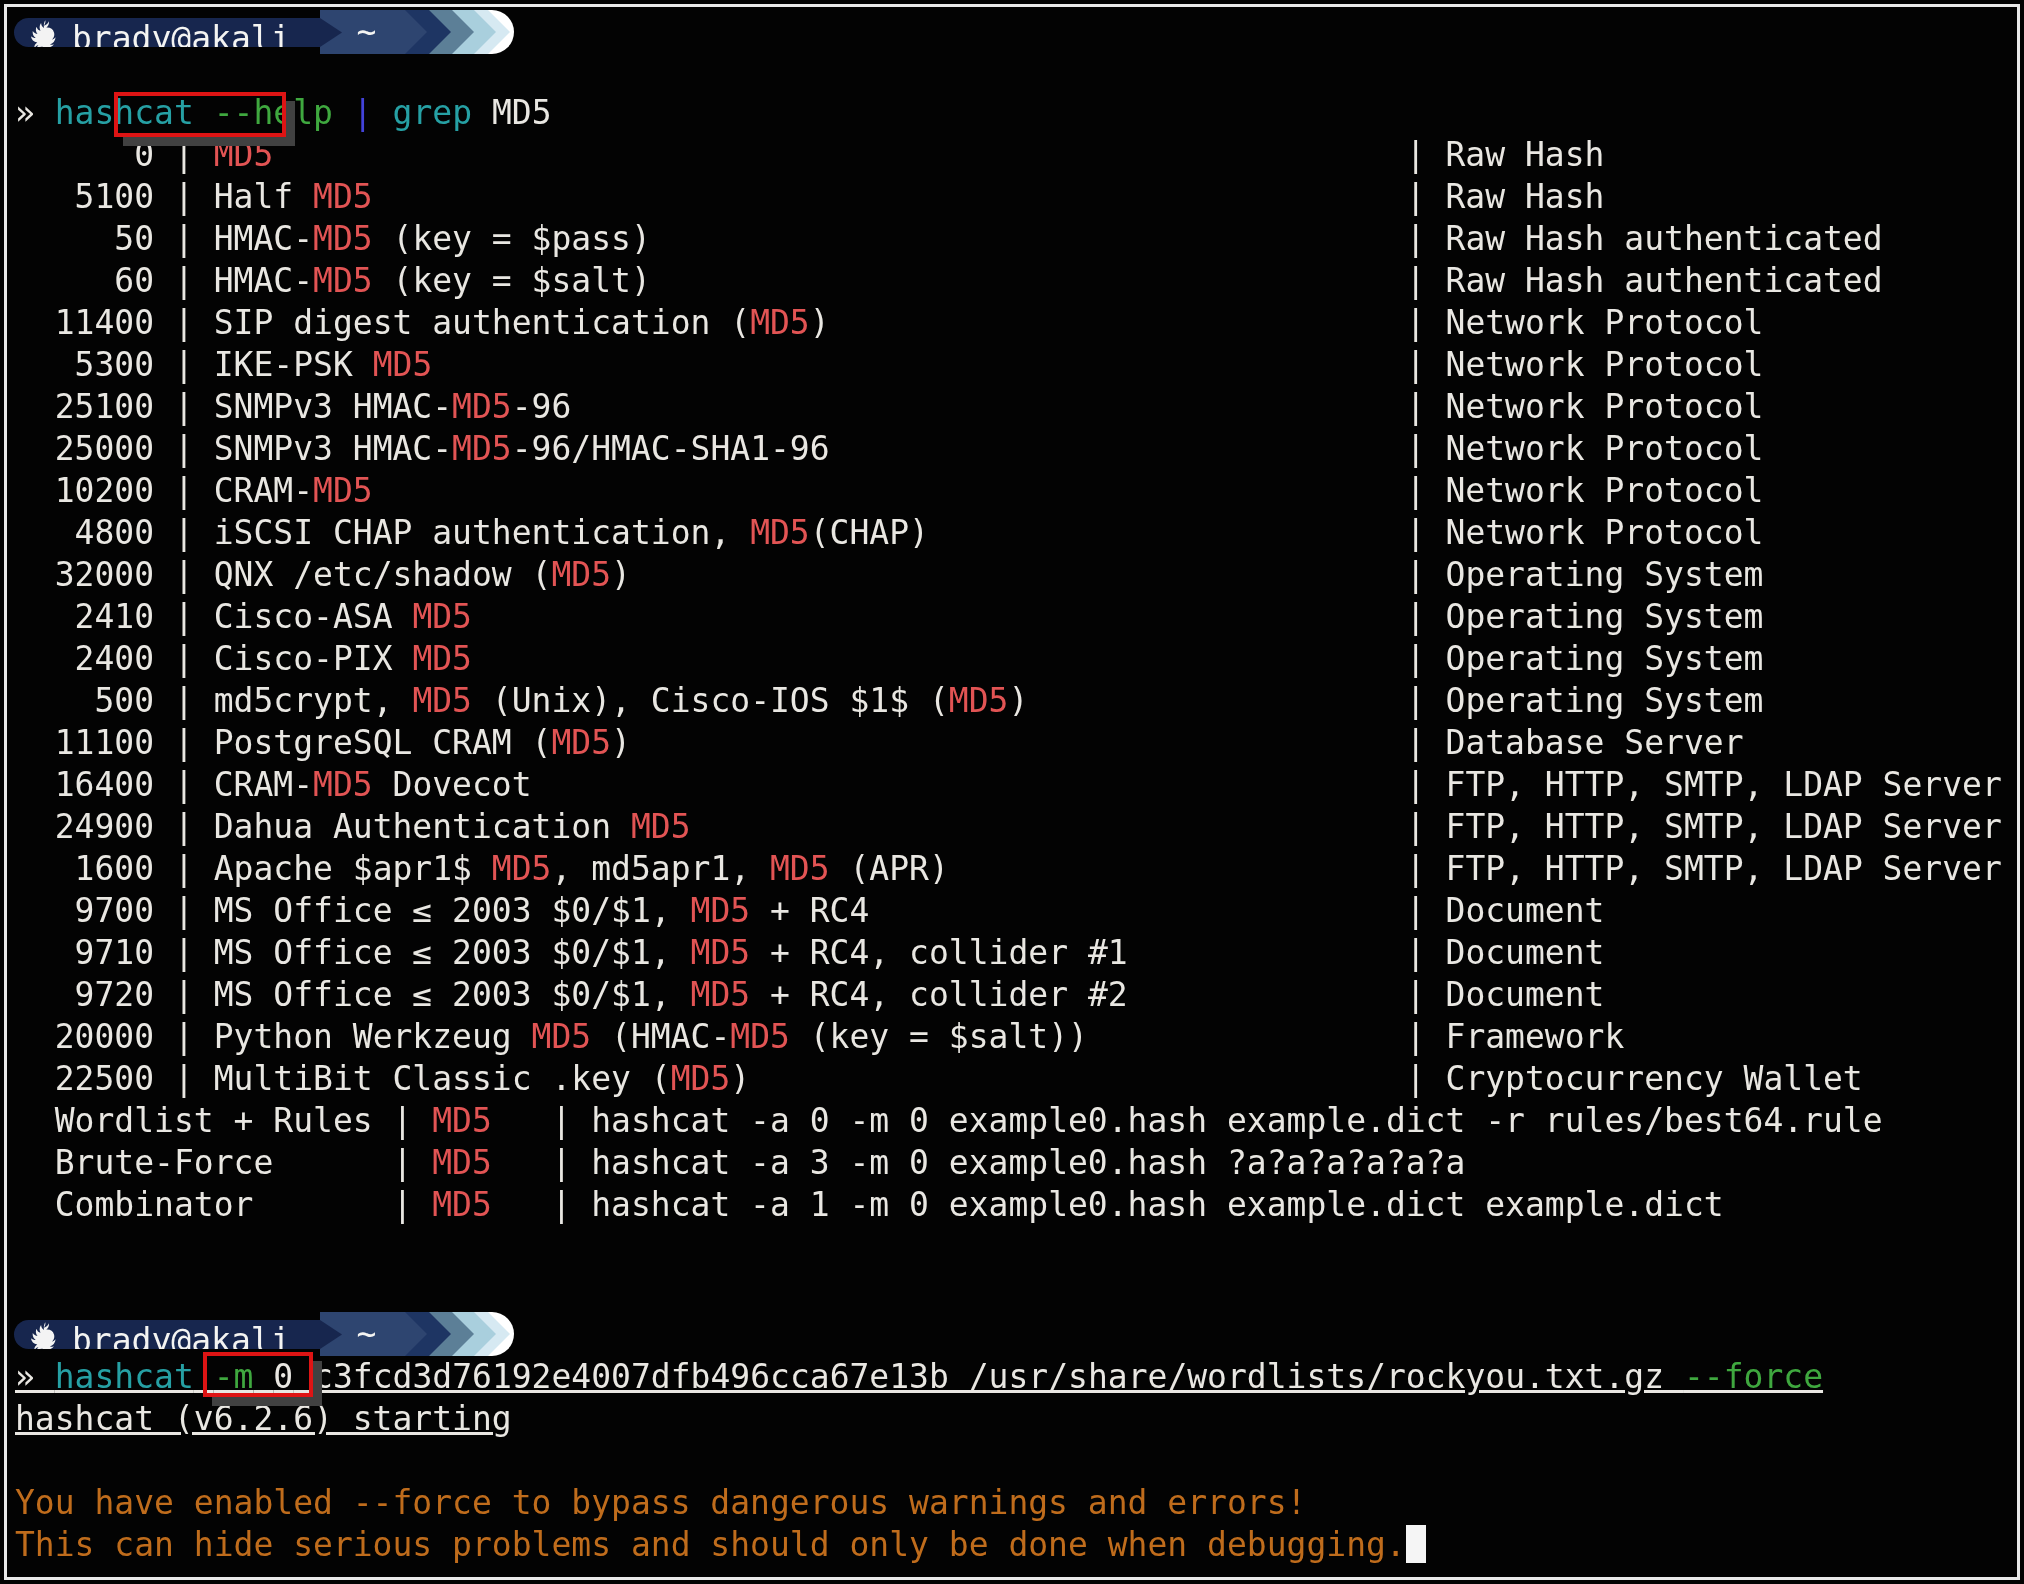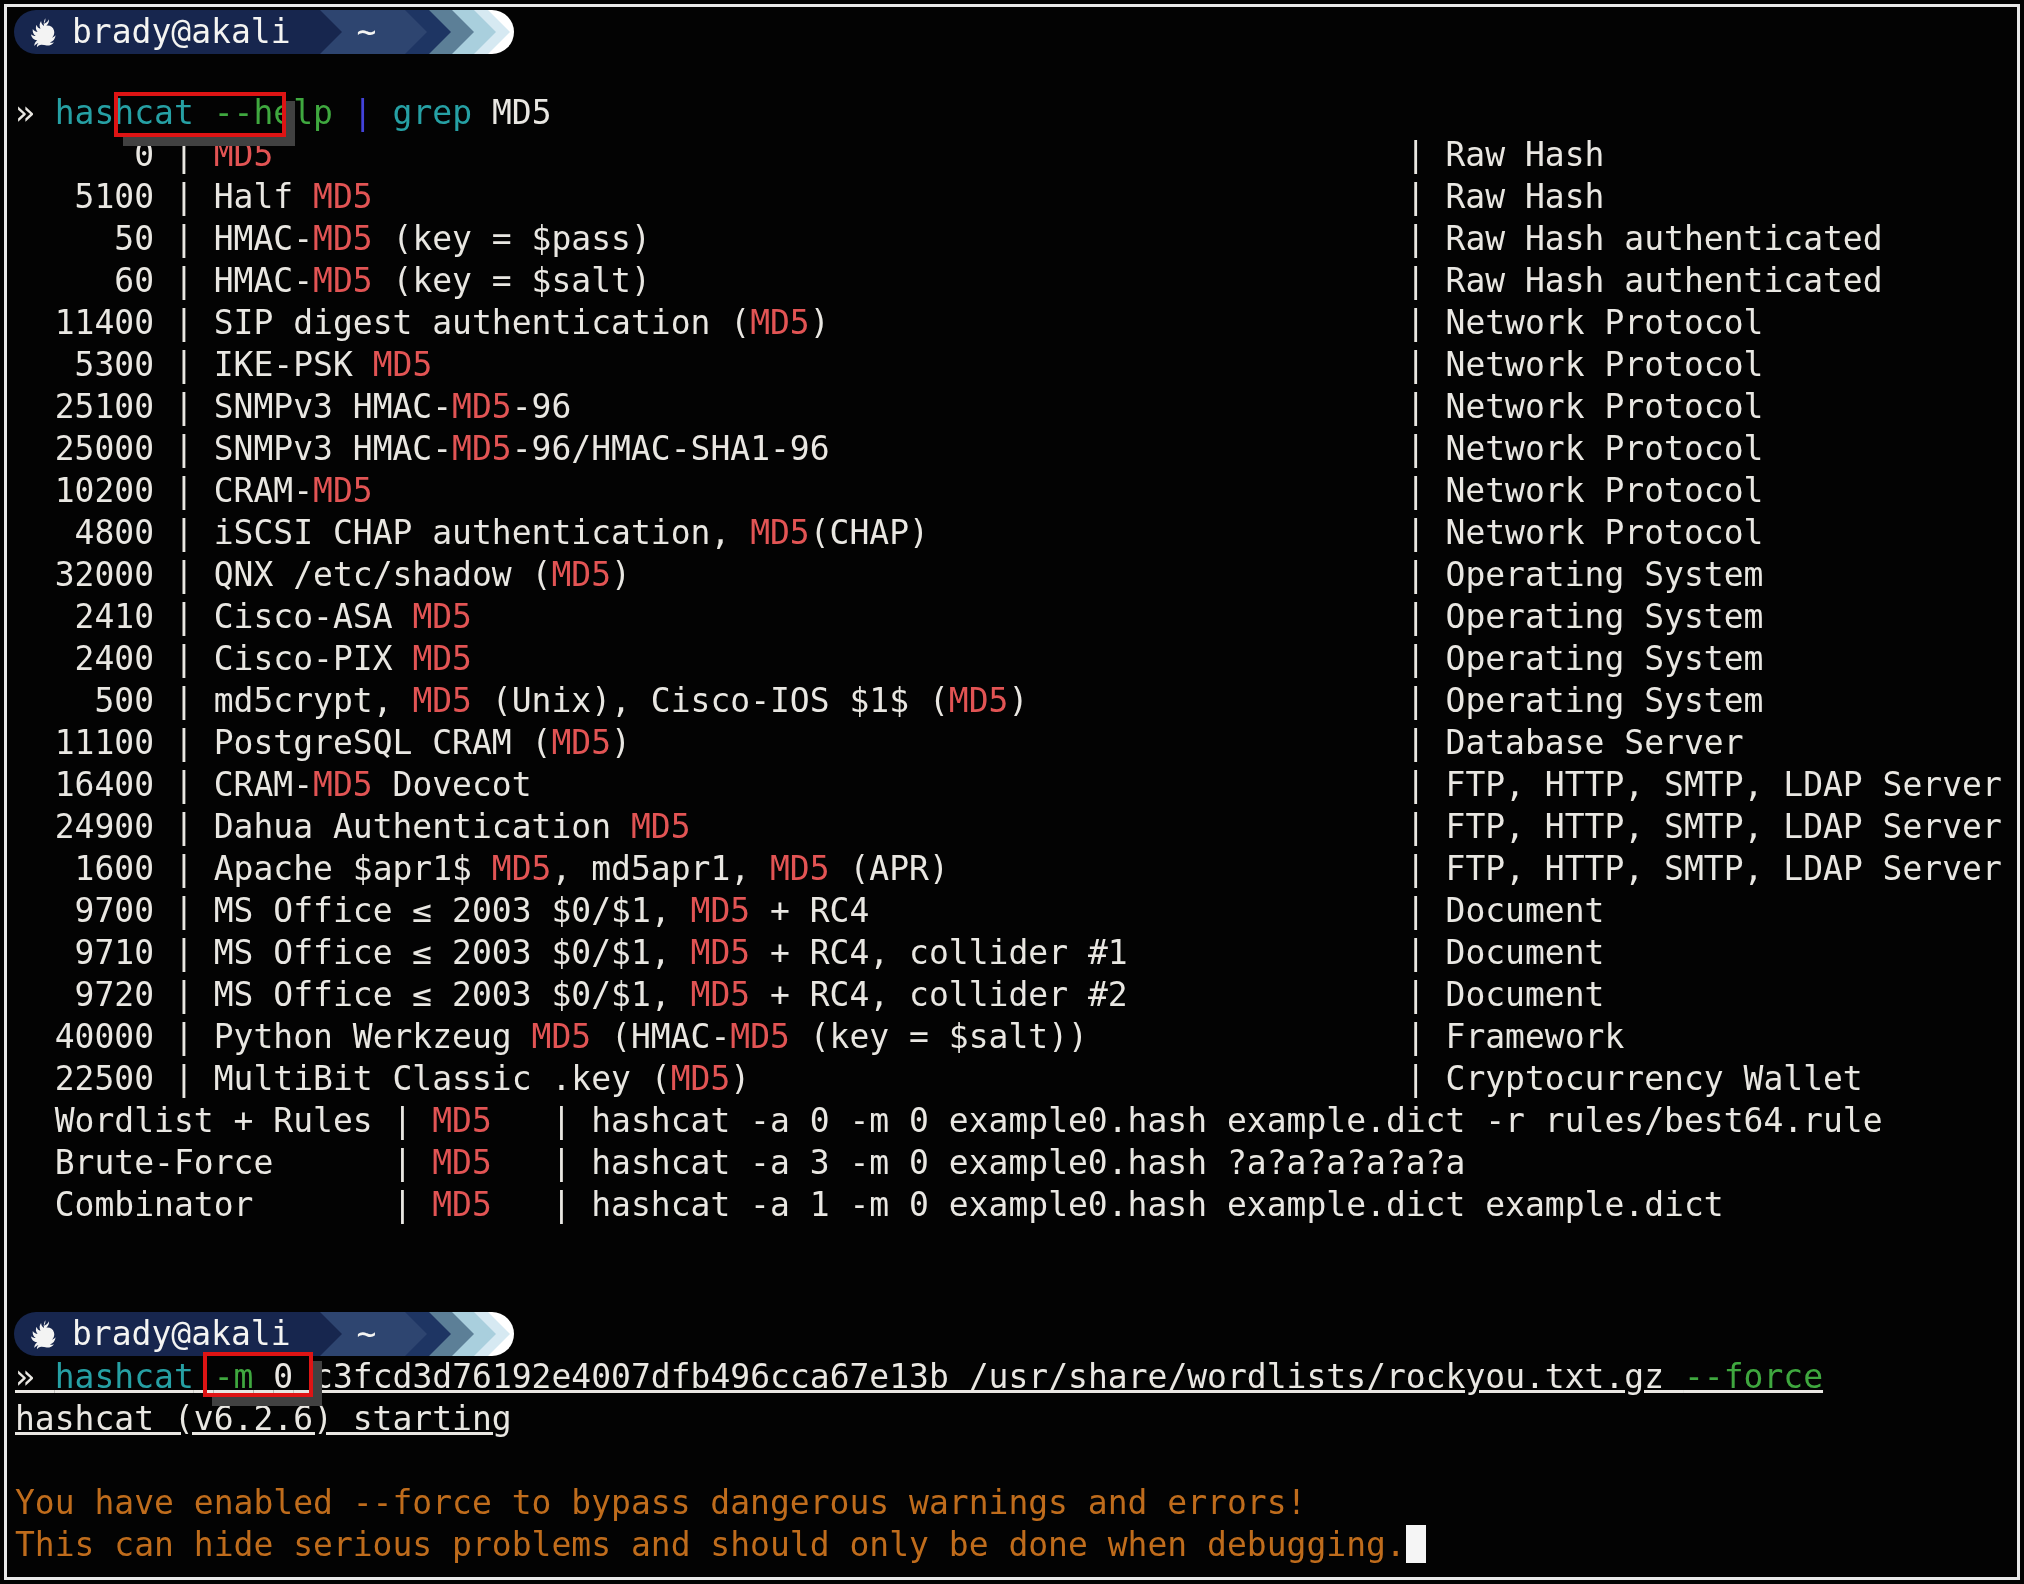--- a/index.html
+++ b/index.html
@@ -22,25 +22,25 @@
   .c-green{color:var(--green,#3fa83f);}
   .c-teal{color:var(--teal,#26a0a4);}
   .c-blue{color:var(--blue,#4343d9);}
   .c-orange{color:var(--orange,#bf6c1c);}
 
   
   .pill{position:absolute;left:14px;height:44px;width:520px;}
   .pill-1{top:10px;}
   .pill-2{top:1312px;}
   .seg1{
-    position:absolute;left:0;top:0;width:328px;height:44px;
+    position:absolute;left:0;top:8px;width:328px;height:29px;
     background:var(--pill_navy,#17264e);
     border-radius:22px 0 0 22px;
     clip-path:polygon(0 0,306px 0,328px 50%,306px 100%,0 100%);
-    display:flex;align-items:center;gap:12px;
+    display:flex;gap:12px;
     padding-left:16px;box-sizing:border-box;z-index:10;
   }
   .seg2{
     position:absolute;left:306px;top:0;width:107px;height:44px;
     background:var(--pill_blue,#2e4570);
     clip-path:polygon(0 0,85px 0,107px 50%,85px 100%,0 100%);
     display:flex;align-items:center;justify-content:center;
     padding-right:14px;box-sizing:border-box;z-index:9;
   }
   .pill .txt{color:#f4f4f2;font-size:33px;}
@@ -101,21 +101,21 @@
       <div class="tline"><span class="c-fg">   2410 | </span><span class="c-fg">Cisco-ASA </span><span class="c-red">MD5</span><span class="c-fg">                                               | </span><span class="c-fg">Operating System</span></div>
       <div class="tline"><span class="c-fg">   2400 | </span><span class="c-fg">Cisco-PIX </span><span class="c-red">MD5</span><span class="c-fg">                                               | </span><span class="c-fg">Operating System</span></div>
       <div class="tline"><span class="c-fg">    500 | </span><span class="c-fg">md5crypt, </span><span class="c-red">MD5</span><span class="c-fg"> (Unix), Cisco-IOS $1$ (</span><span class="c-red">MD5</span><span class="c-fg">)</span><span class="c-fg">                   | </span><span class="c-fg">Operating System</span></div>
       <div class="tline"><span class="c-fg">  11100 | </span><span class="c-fg">PostgreSQL CRAM (</span><span class="c-red">MD5</span><span class="c-fg">)</span><span class="c-fg">                                       | </span><span class="c-fg">Database Server</span></div>
       <div class="tline"><span class="c-fg">  16400 | </span><span class="c-fg">CRAM-</span><span class="c-red">MD5</span><span class="c-fg"> Dovecot</span><span class="c-fg">                                            | </span><span class="c-fg">FTP, HTTP, SMTP, LDAP Server</span></div>
       <div class="tline"><span class="c-fg">  24900 | </span><span class="c-fg">Dahua Authentication </span><span class="c-red">MD5</span><span class="c-fg">                                    | </span><span class="c-fg">FTP, HTTP, SMTP, LDAP Server</span></div>
       <div class="tline"><span class="c-fg">   1600 | </span><span class="c-fg">Apache $apr1$ </span><span class="c-red">MD5</span><span class="c-fg">, md5apr1, </span><span class="c-red">MD5</span><span class="c-fg"> (APR)</span><span class="c-fg">                       | </span><span class="c-fg">FTP, HTTP, SMTP, LDAP Server</span></div>
       <div class="tline"><span class="c-fg">   9700 | </span><span class="c-fg">MS Office ≤ 2003 $0/$1, </span><span class="c-red">MD5</span><span class="c-fg"> + RC4</span><span class="c-fg">                           | </span><span class="c-fg">Document</span></div>
       <div class="tline"><span class="c-fg">   9710 | </span><span class="c-fg">MS Office ≤ 2003 $0/$1, </span><span class="c-red">MD5</span><span class="c-fg"> + RC4, collider #1</span><span class="c-fg">              | </span><span class="c-fg">Document</span></div>
       <div class="tline"><span class="c-fg">   9720 | </span><span class="c-fg">MS Office ≤ 2003 $0/$1, </span><span class="c-red">MD5</span><span class="c-fg"> + RC4, collider #2</span><span class="c-fg">              | </span><span class="c-fg">Document</span></div>
-      <div class="tline"><span class="c-fg">  40000 | </span><span class="c-fg">Python Werkzeug </span><span class="c-red">MD5</span><span class="c-fg"> (HMAC-</span><span class="c-red">MD5</span><span class="c-fg"> (key = $salt))</span><span class="c-fg">                | </span><span class="c-fg">Framework</span></div>
+      <div class="tline"><span class="c-fg">  20000 | </span><span class="c-fg">Python Werkzeug </span><span class="c-red">MD5</span><span class="c-fg"> (HMAC-</span><span class="c-red">MD5</span><span class="c-fg"> (key = $salt))</span><span class="c-fg">                | </span><span class="c-fg">Framework</span></div>
       <div class="tline"><span class="c-fg">  22500 | </span><span class="c-fg">MultiBit Classic .key (</span><span class="c-red">MD5</span><span class="c-fg">)</span><span class="c-fg">                                 | </span><span class="c-fg">Cryptocurrency Wallet</span></div>
       <div class="tline"><span class="c-fg">  Wordlist + Rules | </span><span class="c-red">MD5</span><span class="c-fg">   | hashcat -a 0 -m 0 example0.hash example.dict -r rules/best64.rule</span></div>
       <div class="tline"><span class="c-fg">  Brute-Force      | </span><span class="c-red">MD5</span><span class="c-fg">   | hashcat -a 3 -m 0 example0.hash ?a?a?a?a?a?a</span></div>
       <div class="tline"><span class="c-fg">  Combinator       | </span><span class="c-red">MD5</span><span class="c-fg">   | hashcat -a 1 -m 0 example0.hash example.dict example.dict</span></div>
     </div>
 
   <div class="pill pill-2">
     <div class="seg1">
       <span style="display:inline-flex;">
         <svg width="30" height="32" viewBox="0 0 20 22">

